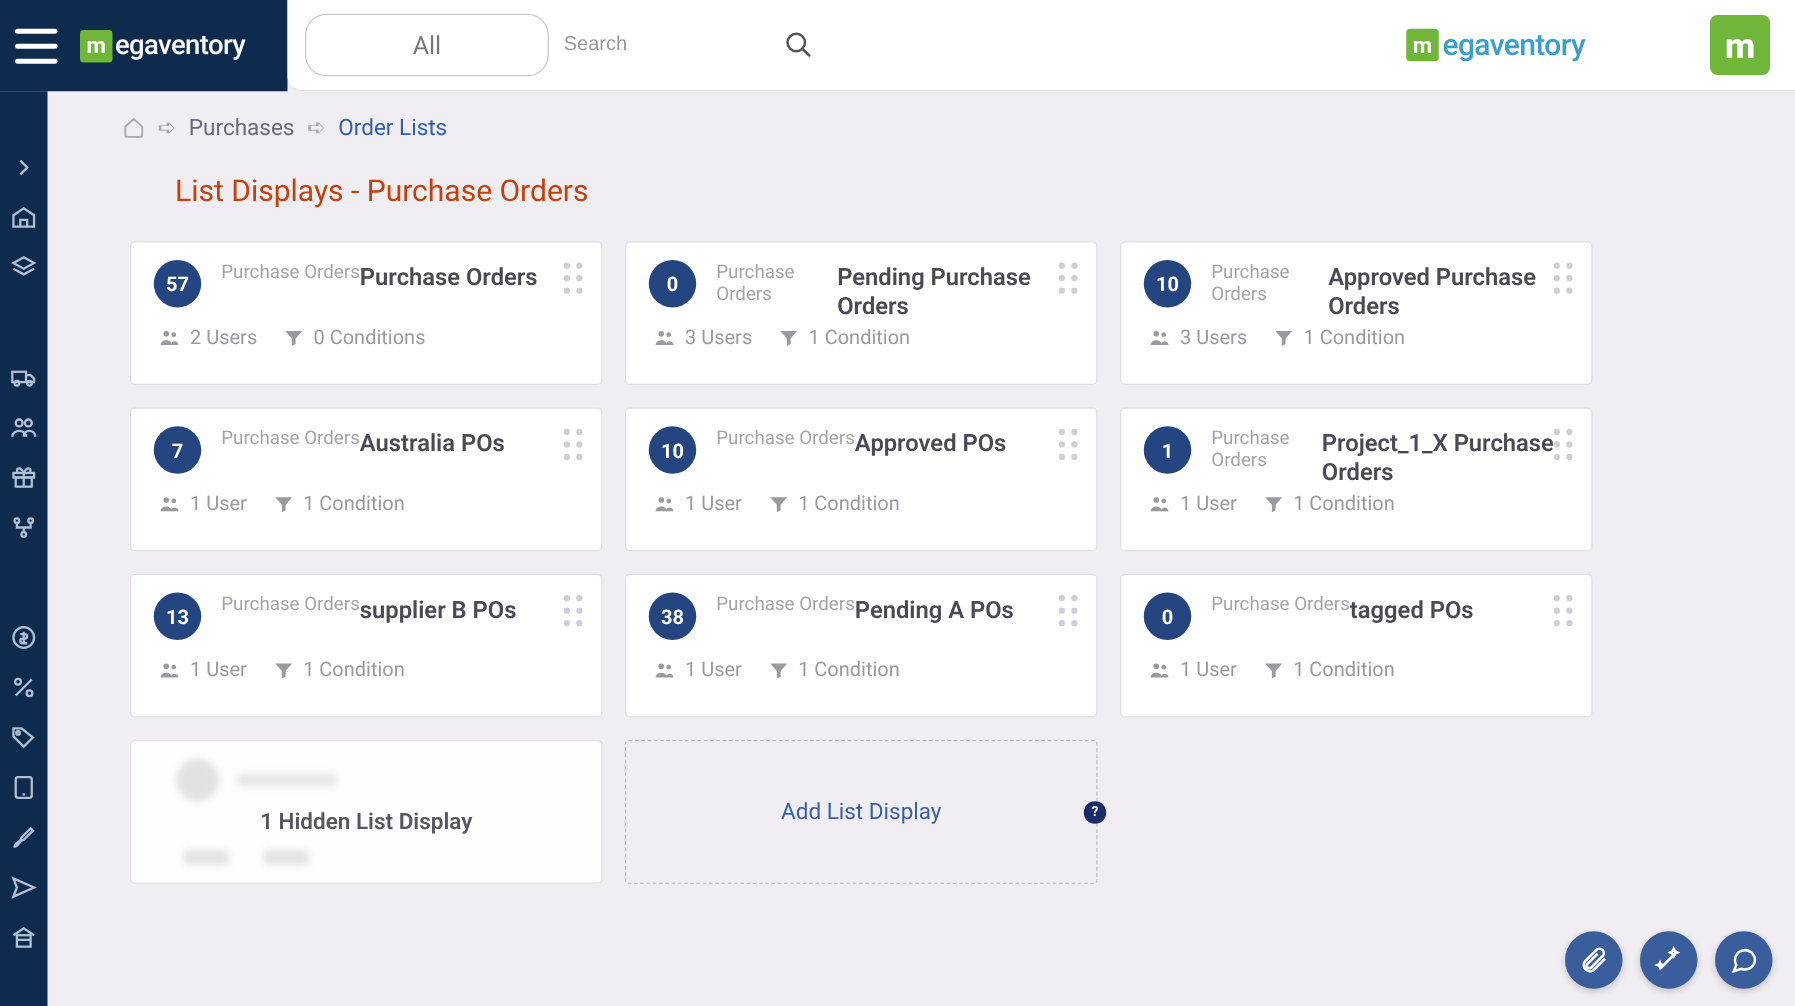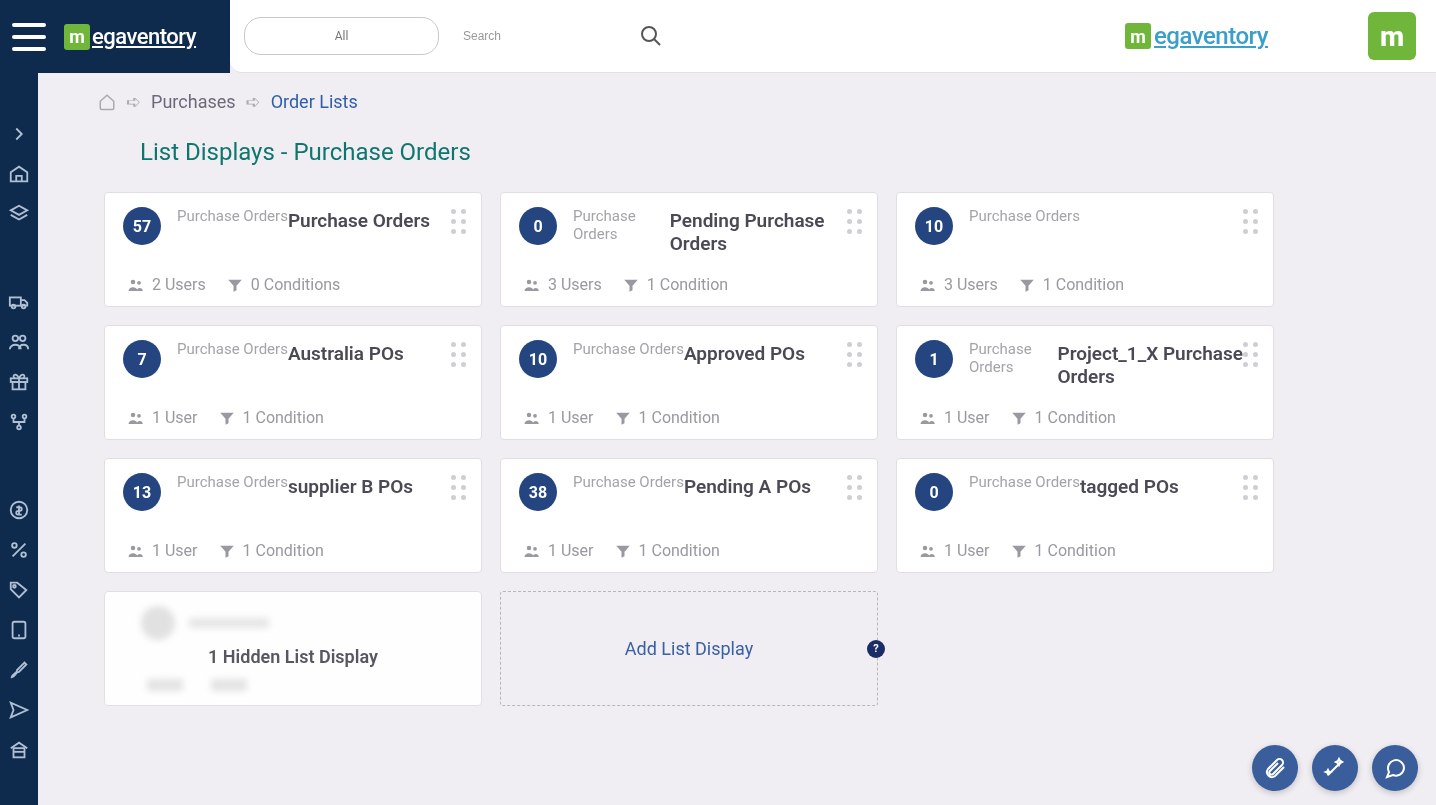--- a/index.html
+++ b/index.html
@@ -40,47 +40,47 @@
   .logo-mv {
     display: flex; align-items: center; gap: 2px;
     color: #fff; font-weight: 600;
   }
   .logo-box {
     width: 26px; height: 26px; background: #6fb63b; border-radius: 3px;
     display: flex; align-items: center; justify-content: center;
     color: #fff; font-weight: 700; font-size: 18px;
     position: relative;
   }
-  .logo-text { font-size: 22px; font-weight: 500; letter-spacing: -0.5px; text-decoration: underline;}
+  .logo-text { font-size: 22px; font-weight: 500; letter-spacing: -0.5px;}
   .topbar-right {
     flex: 1;
     background: #fff;
     height: 73px;
     display: flex;
     align-items: center;
     border-radius: 0 0 0 12px;
     padding-left: 14px;
     padding-right: 20px;
     border-bottom: 1px solid #e3e1e6;
   }
   .search-group {
     display: flex; align-items: center; gap: 0;
   }
   .dropdown-all {
-    width: 195px; height: 38px;
+    width: 195px; height: 50px;
     border: 1px solid #c9c7cd;
     border-radius: 17px;
     display: flex; align-items: center; justify-content: center;
-    color: #777; font-size: 12px;
+    color: #777; font-size: 20px;
     cursor: pointer;
   }
   .search-input {
     height: 34px; border: none; outline: none;
-    font-size: 12px; color: #666;
-    margin-left: 24px; width: 170px;
+    font-size: 16px; color: #666;
+    margin-left: 12px; width: 170px;
     background: transparent;
   }
   .search-input::placeholder { color: #999; }
   .search-icon {
     width: 24px; height: 24px; color: #555;
     margin-left: 6px; cursor: pointer;
   }
   .brand-right {
     margin-left: auto; display: flex; align-items: center; gap: 100px;
   }
@@ -137,35 +137,35 @@
     display: flex; align-items: center; gap: 10px;
     color: #888; font-size: 18px;
     margin-bottom: 26px;
   }
   .breadcrumb a { color: #6a6a7a; text-decoration: none; cursor: pointer; }
   .breadcrumb .current { color: #2f5fa8; }
   .bc-sep { color: #aaa; }
   .home-ico { width: 18px; height: 18px; color: #aaa; }
 
   .page-title {
-    font-size: 24px; color: #0f766e; font-weight: 400;
+    font-size: 24px; color: #c2410c; font-weight: 400;
     margin-left: 42px; margin-bottom: 26px;
   }
 
   .grid {
     display: grid;
     grid-template-columns: repeat(3, 378px);
     gap: 18px;
     margin-left: 6px;
   }
   .card {
     background: #fff;
     border: 1px solid #e0dee3;
     border-radius: 4px;
-    padding: 14px 18px 12px 18px;
+    padding: 14px 18px 28px 18px;
     height: 115px;
     position: relative;
     display: flex; flex-direction: column; justify-content: space-between;
     cursor: pointer;
   }
   .card-top { display: flex; align-items: flex-start; gap: 16px; }
   .count {
     width: 38px; height: 38px; border-radius: 50%;
     background: #24457f;
     color: #fff; font-weight: 700; font-size: 16px;
@@ -441,20 +441,21 @@
             </svg>
             <span>1 Condition</span>
           </div>
     </div>
       </div>
       <div class="card">
     <div class="card-top">
       <div class="count">10</div>
       <div class="card-titles">
         <div class="card-sub">Purchase Orders</div>
+        <div class="card-title">Approved Purchase Orders</div>
       </div>
     </div>
     <div class="card-dots">
       <span></span>
           <span></span>
           <span></span>
           <span></span>
           <span></span>
           <span></span>
     </div>

